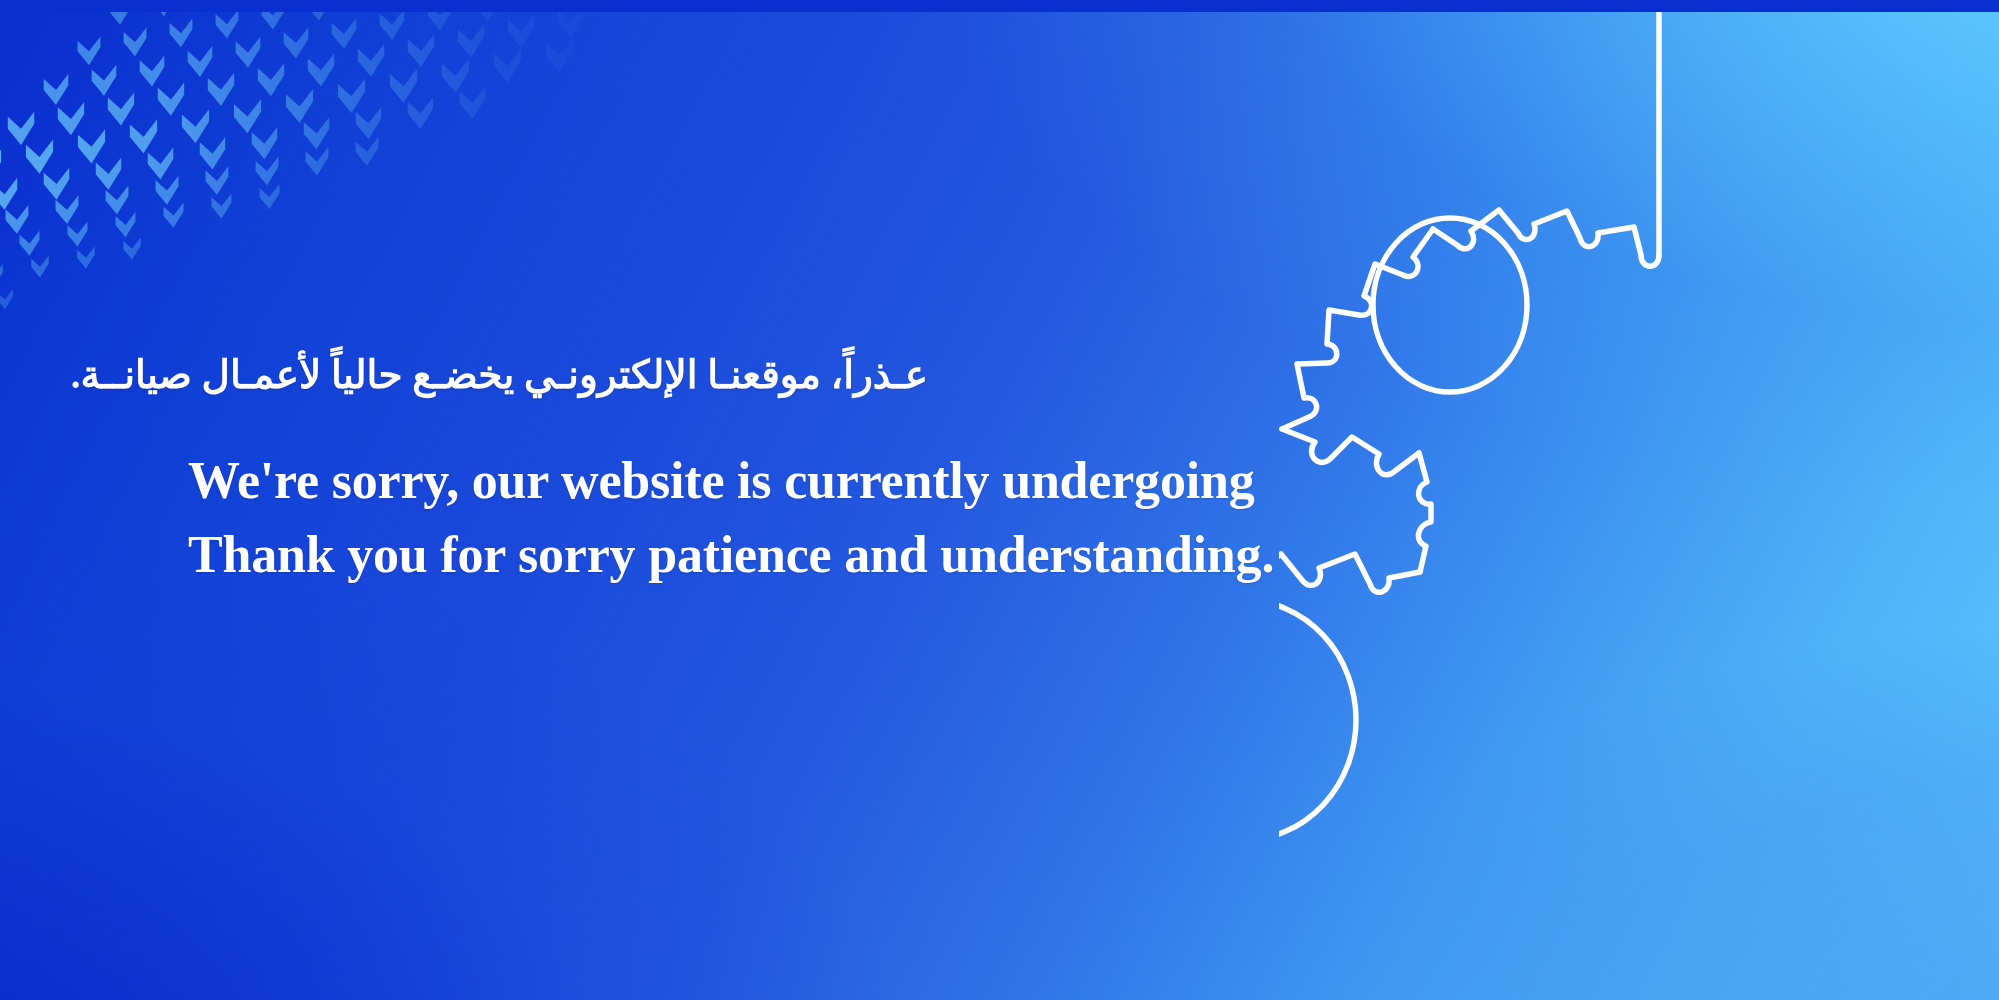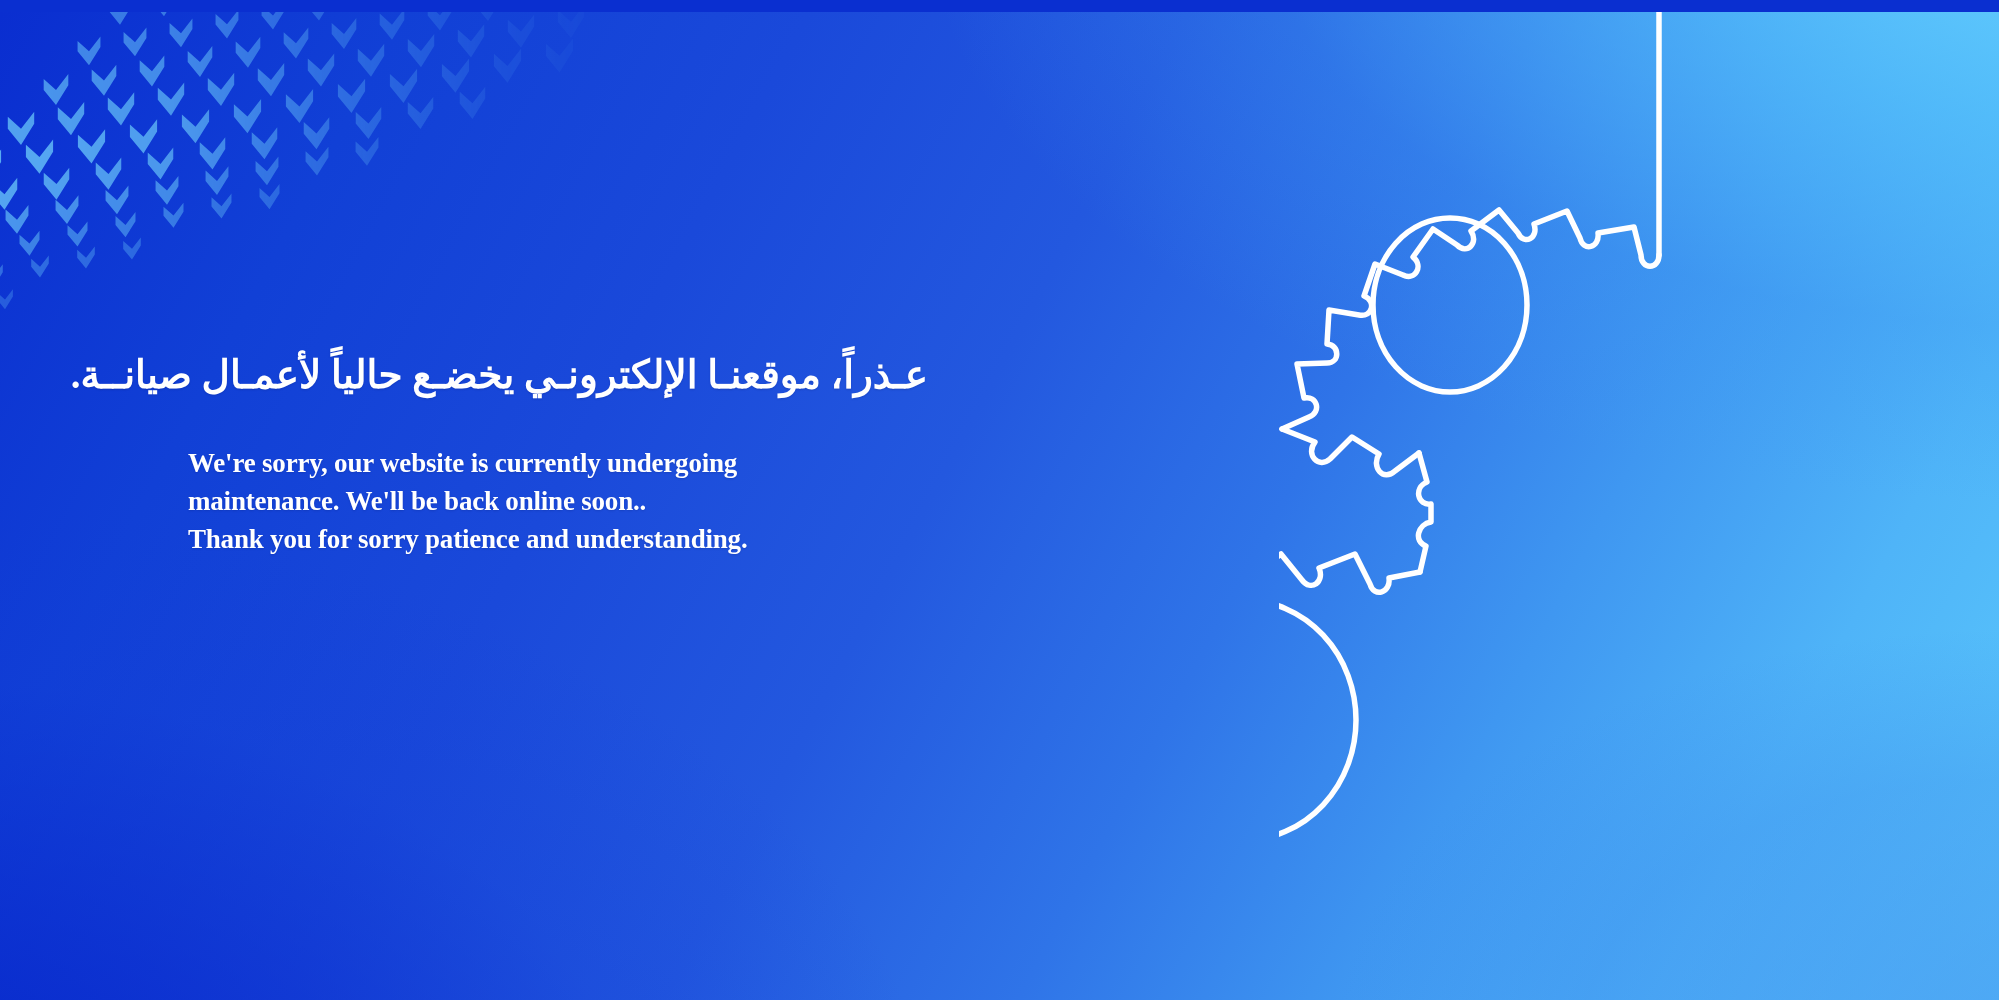--- a/index.html
+++ b/index.html
@@ -98,21 +98,21 @@
     font-weight: 600;
     letter-spacing: 0px;
     width: 740px;
     text-shadow: 0 1px 2px rgba(0,20,90,0.18);
   }
   .ar-line { display: block; white-space: nowrap; }
 
   .en-block {
     margin-top: 42px;
     color: #ffffff;
-    font-size: 27px;
+    font-size: 52px;
     line-height: 1.42;
     font-weight: 700;
     letter-spacing: -0.2px;
     text-shadow: 0 1px 2px rgba(0,20,90,0.18);
   }
   .en-line { display: block; white-space: nowrap; }
 </style>
 </head>
 <body>
 
@@ -378,18 +378,17 @@
   </div>
 
   <div class="copy">
 
     <div class="ar-block" dir="rtl" lang="ar">
       <span class="ar-line">عـذراً، موقعنـا الإلكترونـي يخضـع حالياً لأعمـال صيانــة.</span>
     </div>
 
     <div class="en-block" dir="ltr" lang="en">
       <span class="en-line">We're sorry, our website is currently undergoing</span>
-      <span class="en-line">maintenance. We'll be back online soon..</span>
       <span class="en-line">Thank you for sorry patience and understanding.</span>
     </div>
 
   </div>
 </div>
 
 </body></html>

